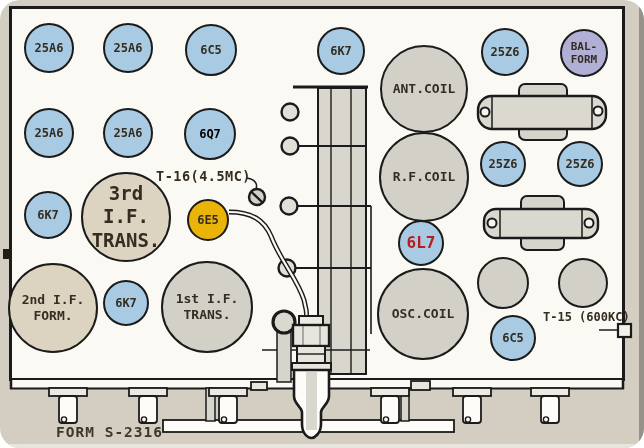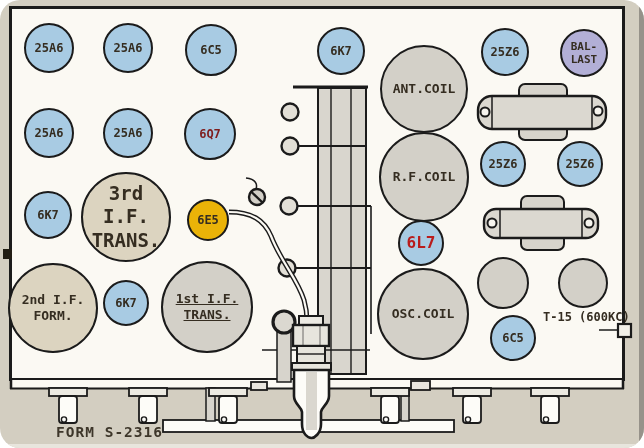--- a/index.html
+++ b/index.html
@@ -155,39 +155,40 @@
     <rect x="0" y="444" width="644" height="4" fill="#e8e5dd"></rect>
   </svg>
 
   <div class="layer" id="tube-layer">
       <div class="tube" style="left: 24px; top: 23px; height: 50px; width: 50px; background: rgb(168, 203, 227); border-color: rgb(27, 27, 27); font-size: 12px; color: rgb(53, 45, 33);">25A6</div>
       <div class="tube" style="left: 103px; top: 23px; height: 50px; width: 50px; background: rgb(168, 203, 227); border-color: rgb(27, 27, 27); font-size: 12px; color: rgb(53, 45, 33);">25A6</div>
       <div class="tube" style="left: 185px; top: 24px; height: 52px; width: 52px; background: rgb(168, 203, 227); border-color: rgb(27, 27, 27); font-size: 12px; color: rgb(53, 45, 33);">6C5</div>
       <div class="tube" style="left: 317px; top: 27px; height: 48px; width: 48px; background: rgb(168, 203, 227); border-color: rgb(27, 27, 27); font-size: 12px; color: rgb(53, 45, 33);">6K7</div>
       <div class="tube" style="left: 481px; top: 28px; height: 48px; width: 48px; background: rgb(168, 203, 227); border-color: rgb(27, 27, 27); font-size: 12px; color: rgb(53, 45, 33);">25Z6</div>
       <div class="tube" style="left: 560px; top: 29px; height: 48px; width: 48px; background: rgb(178, 175, 214); border-color: rgb(27, 27, 27); font-size: 11px; color: rgb(53, 45, 33);">BAL-
-LAST</div>
+FORM</div>
       <div class="tube" style="left: 24px; top: 108px; height: 50px; width: 50px; background: rgb(168, 203, 227); border-color: rgb(27, 27, 27); font-size: 12px; color: rgb(53, 45, 33);">25A6</div>
       <div class="tube" style="left: 103px; top: 108px; height: 50px; width: 50px; background: rgb(168, 203, 227); border-color: rgb(27, 27, 27); font-size: 12px; color: rgb(53, 45, 33);">25A6</div>
-      <div class="tube" style="left: 184px; top: 108px; height: 52px; width: 52px; background: rgb(168, 203, 227); border-color: rgb(27, 27, 27); font-size: 12px; color: #7f1d1d;">6Q7</div>
+      <div class="tube" style="left: 184px; top: 108px; height: 52px; width: 52px; background: rgb(168, 203, 227); border-color: rgb(27, 27, 27); font-size: 12px; color: #000000;">6Q7</div>
       <div class="tube" style="left: 379px; top: 132px; height: 90px; width: 90px; background: rgb(211, 208, 200); border-color: rgb(27, 27, 27); font-size: 13px; color: rgb(53, 45, 33);">R.F.COIL</div>
       <div class="tube" style="left: 380px; top: 45px; height: 88px; width: 88px; background: rgb(211, 208, 200); border-color: rgb(27, 27, 27); font-size: 13px; color: rgb(53, 45, 33);">ANT.COIL</div>
       <div class="tube" style="left: 480px; top: 141px; height: 46px; width: 46px; background: rgb(168, 203, 227); border-color: rgb(27, 27, 27); font-size: 12px; color: rgb(53, 45, 33);">25Z6</div>
       <div class="tube" style="left: 557px; top: 141px; height: 46px; width: 46px; background: rgb(168, 203, 227); border-color: rgb(27, 27, 27); font-size: 12px; color: rgb(53, 45, 33);">25Z6</div>
       <div class="tube" style="left: 24px; top: 191px; height: 48px; width: 48px; background: rgb(168, 203, 227); border-color: rgb(27, 27, 27); font-size: 12px; color: rgb(53, 45, 33);">6K7</div>
       <div class="tube" style="left: 81px; top: 172px; height: 90px; width: 90px; background: rgb(220, 212, 192); border-color: rgb(27, 27, 27); font-size: 19px; color: rgb(53, 45, 33);">3rd I.F.
 TRANS.</div>
       <div class="tube" style="left: 187px; top: 199px; height: 42px; width: 42px; background: #eab308; border-color: rgb(27, 27, 27); font-size: 12px; color: rgb(53, 45, 33);">6E5</div>
       <div class="tube" style="left: 398px; top: 220px; height: 46px; width: 46px; background: rgb(168, 203, 227); border-color: rgb(27, 27, 27); font-size: 16px; color: #b91c1c;">6L7</div>
       <div class="tube" style="left: 8px; top: 263px; height: 90px; width: 90px; background: rgb(220, 212, 192); border-color: rgb(27, 27, 27); font-size: 13px; color: rgb(53, 45, 33);">2nd I.F.
 FORM.</div>
       <div class="tube" style="left: 103px; top: 280px; height: 46px; width: 46px; background: rgb(168, 203, 227); border-color: rgb(27, 27, 27); font-size: 12px; color: rgb(53, 45, 33);">6K7</div>
-      <div class="tube" style="left: 161px; top: 261px; height: 92px; width: 92px; background: rgb(211, 208, 200); border-color: rgb(27, 27, 27); font-size: 13px; color: rgb(53, 45, 33); text-decoration: underline;">1st I.F.
+      <div class="tube" style="left: 161px; top: 261px; height: 92px; width: 92px; background: rgb(211, 208, 200); border-color: rgb(27, 27, 27); font-size: 13px; color: rgb(53, 45, 33);">1st I.F.
 TRANS.</div>
       <div class="tube" style="left: 377px; top: 268px; height: 92px; width: 92px; background: rgb(211, 208, 200); border-color: rgb(27, 27, 27); font-size: 13px; color: rgb(53, 45, 33);">OSC.COIL</div>
       <div class="tube" style="left: 477px; top: 257px; height: 52px; width: 52px; background: rgb(211, 208, 200); border-color: rgb(27, 27, 27); font-size: 12px; color: rgb(53, 45, 33);"></div>
       <div class="tube" style="left: 558px; top: 258px; height: 50px; width: 50px; background: rgb(211, 208, 200); border-color: rgb(27, 27, 27); font-size: 12px; color: rgb(53, 45, 33);"></div>
       <div class="tube" style="left: 490px; top: 315px; height: 46px; width: 46px; background: rgb(168, 203, 227); border-color: rgb(27, 27, 27); font-size: 12px; color: rgb(53, 45, 33);">6C5</div>
     </div>
 
+  <div class="anno t16">T-16(4.5MC)</div>
   <div class="anno t15">T-15 (600KC)</div>
   <div class="anno form">FORM S-2316</div>
 </div>
 
 </body></html>

